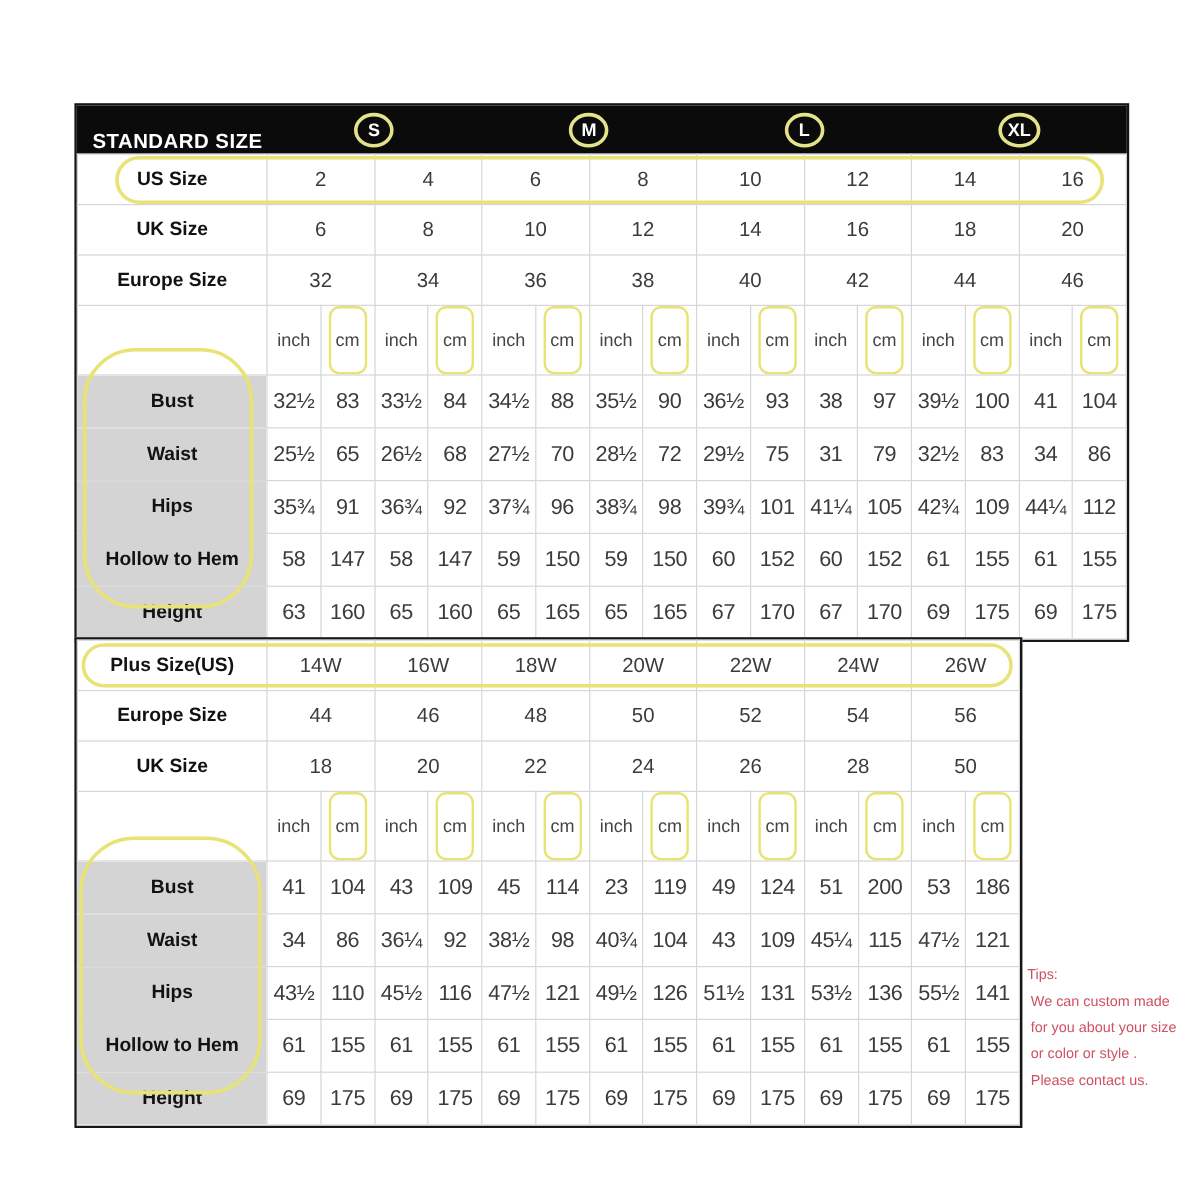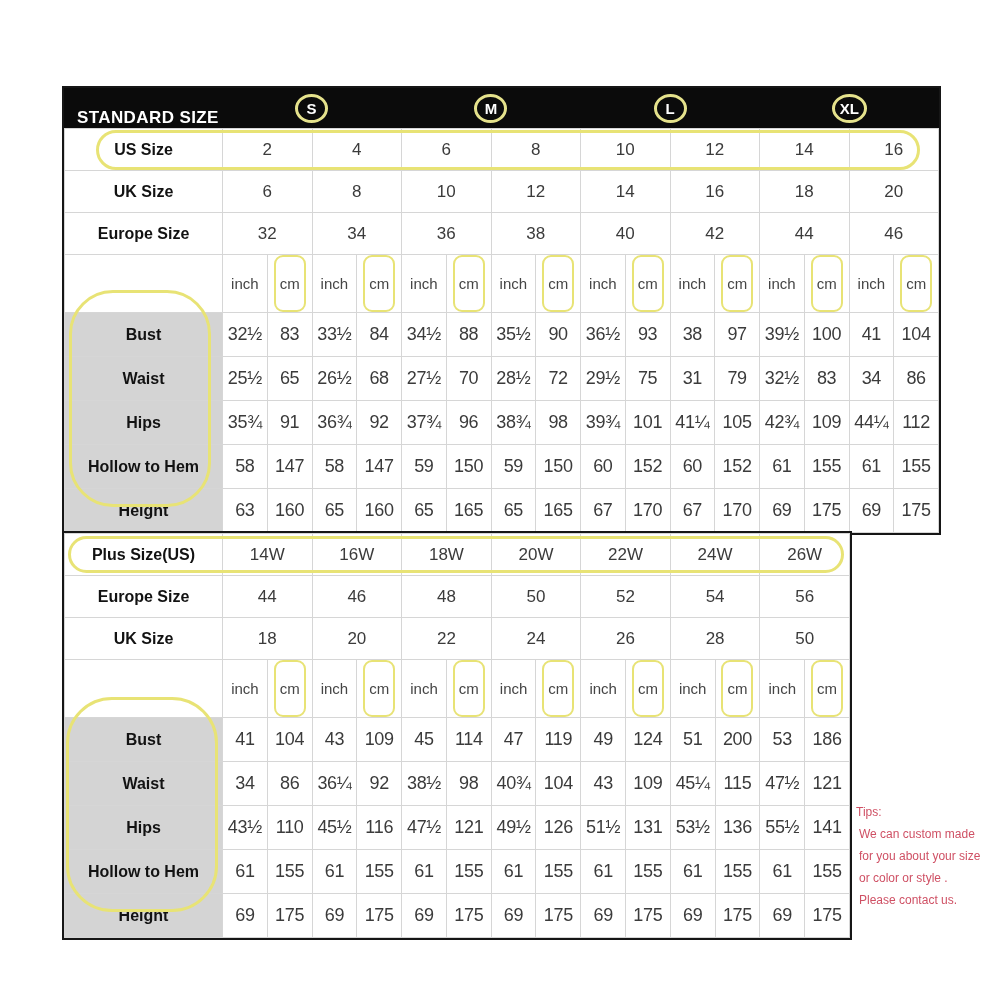--- a/index.html
+++ b/index.html
@@ -319,21 +319,21 @@
             <td class="unit-cell"><span class="cm-badge">cm</span></td>
           </tr>
           <tr class="meas-row">
             <th class="row-label meas-label">Bust</th>
             <td class="meas-value">41</td>
             <td class="meas-value">104</td>
             <td class="meas-value">43</td>
             <td class="meas-value">109</td>
             <td class="meas-value">45</td>
             <td class="meas-value">114</td>
-            <td class="meas-value">47</td>
+            <td class="meas-value">23</td>
             <td class="meas-value">119</td>
             <td class="meas-value">49</td>
             <td class="meas-value">124</td>
             <td class="meas-value">51</td>
             <td class="meas-value">200</td>
             <td class="meas-value">53</td>
             <td class="meas-value">186</td>
           </tr>
           <tr class="meas-row">
             <th class="row-label meas-label">Waist</th>

